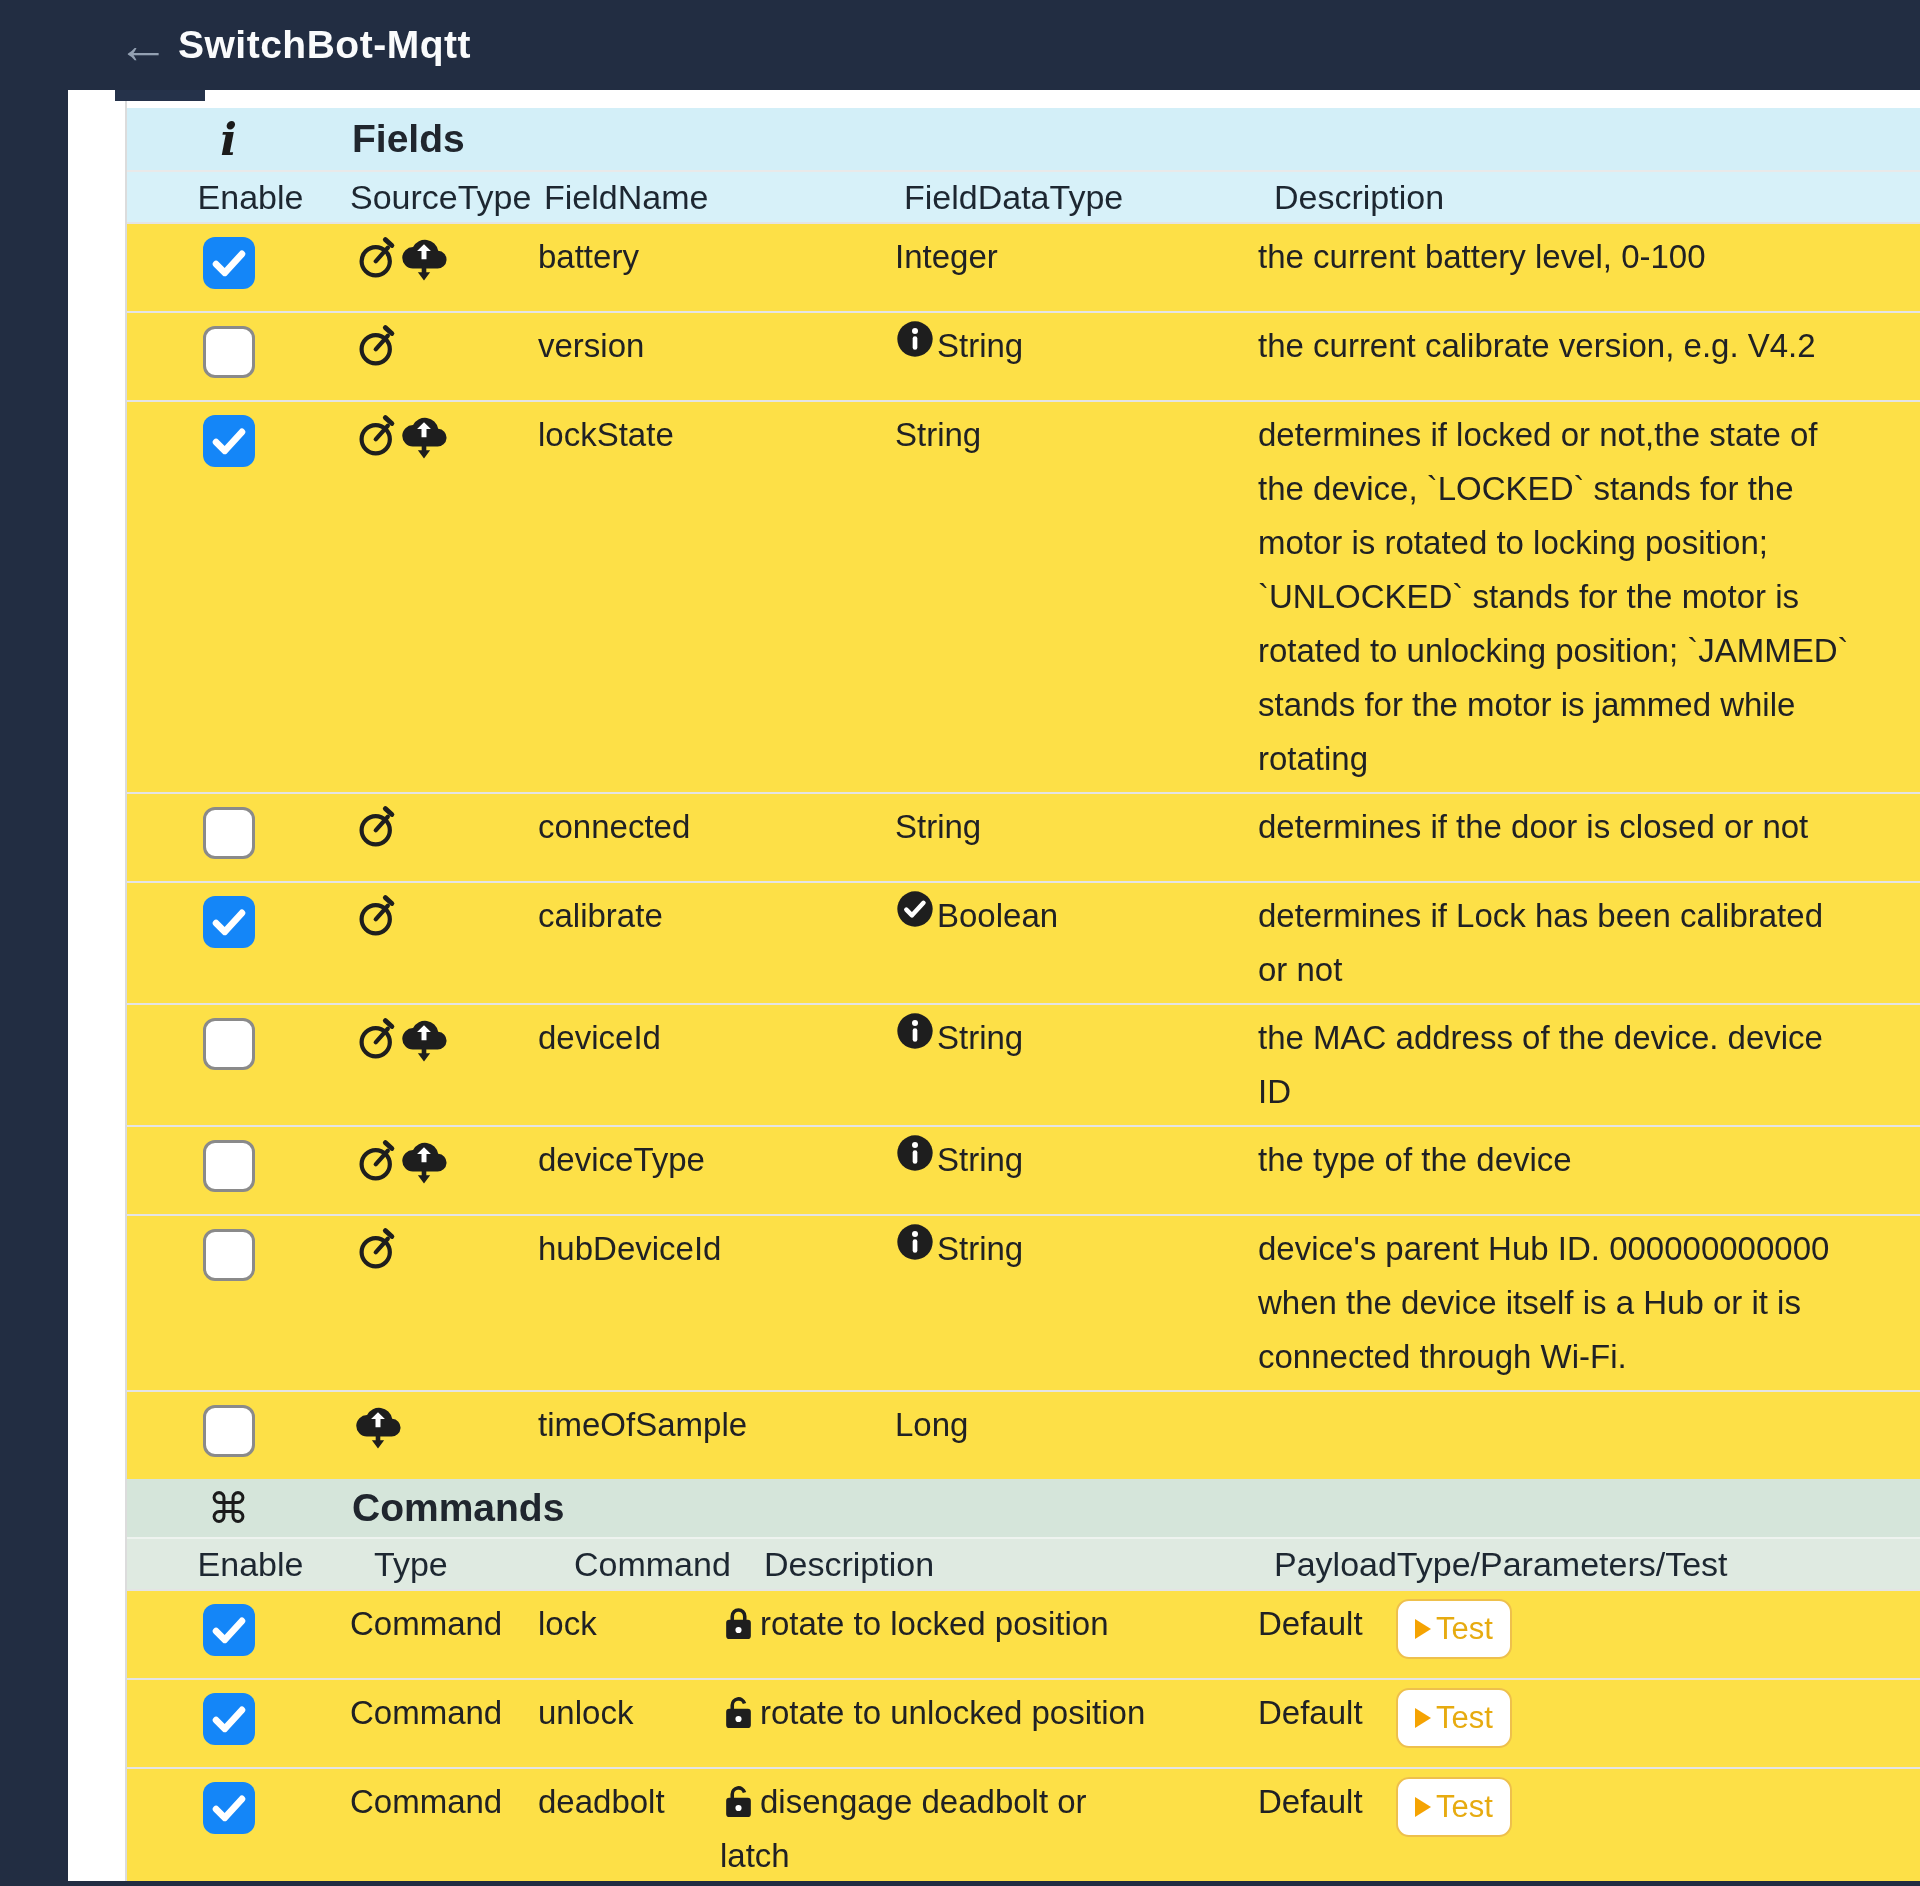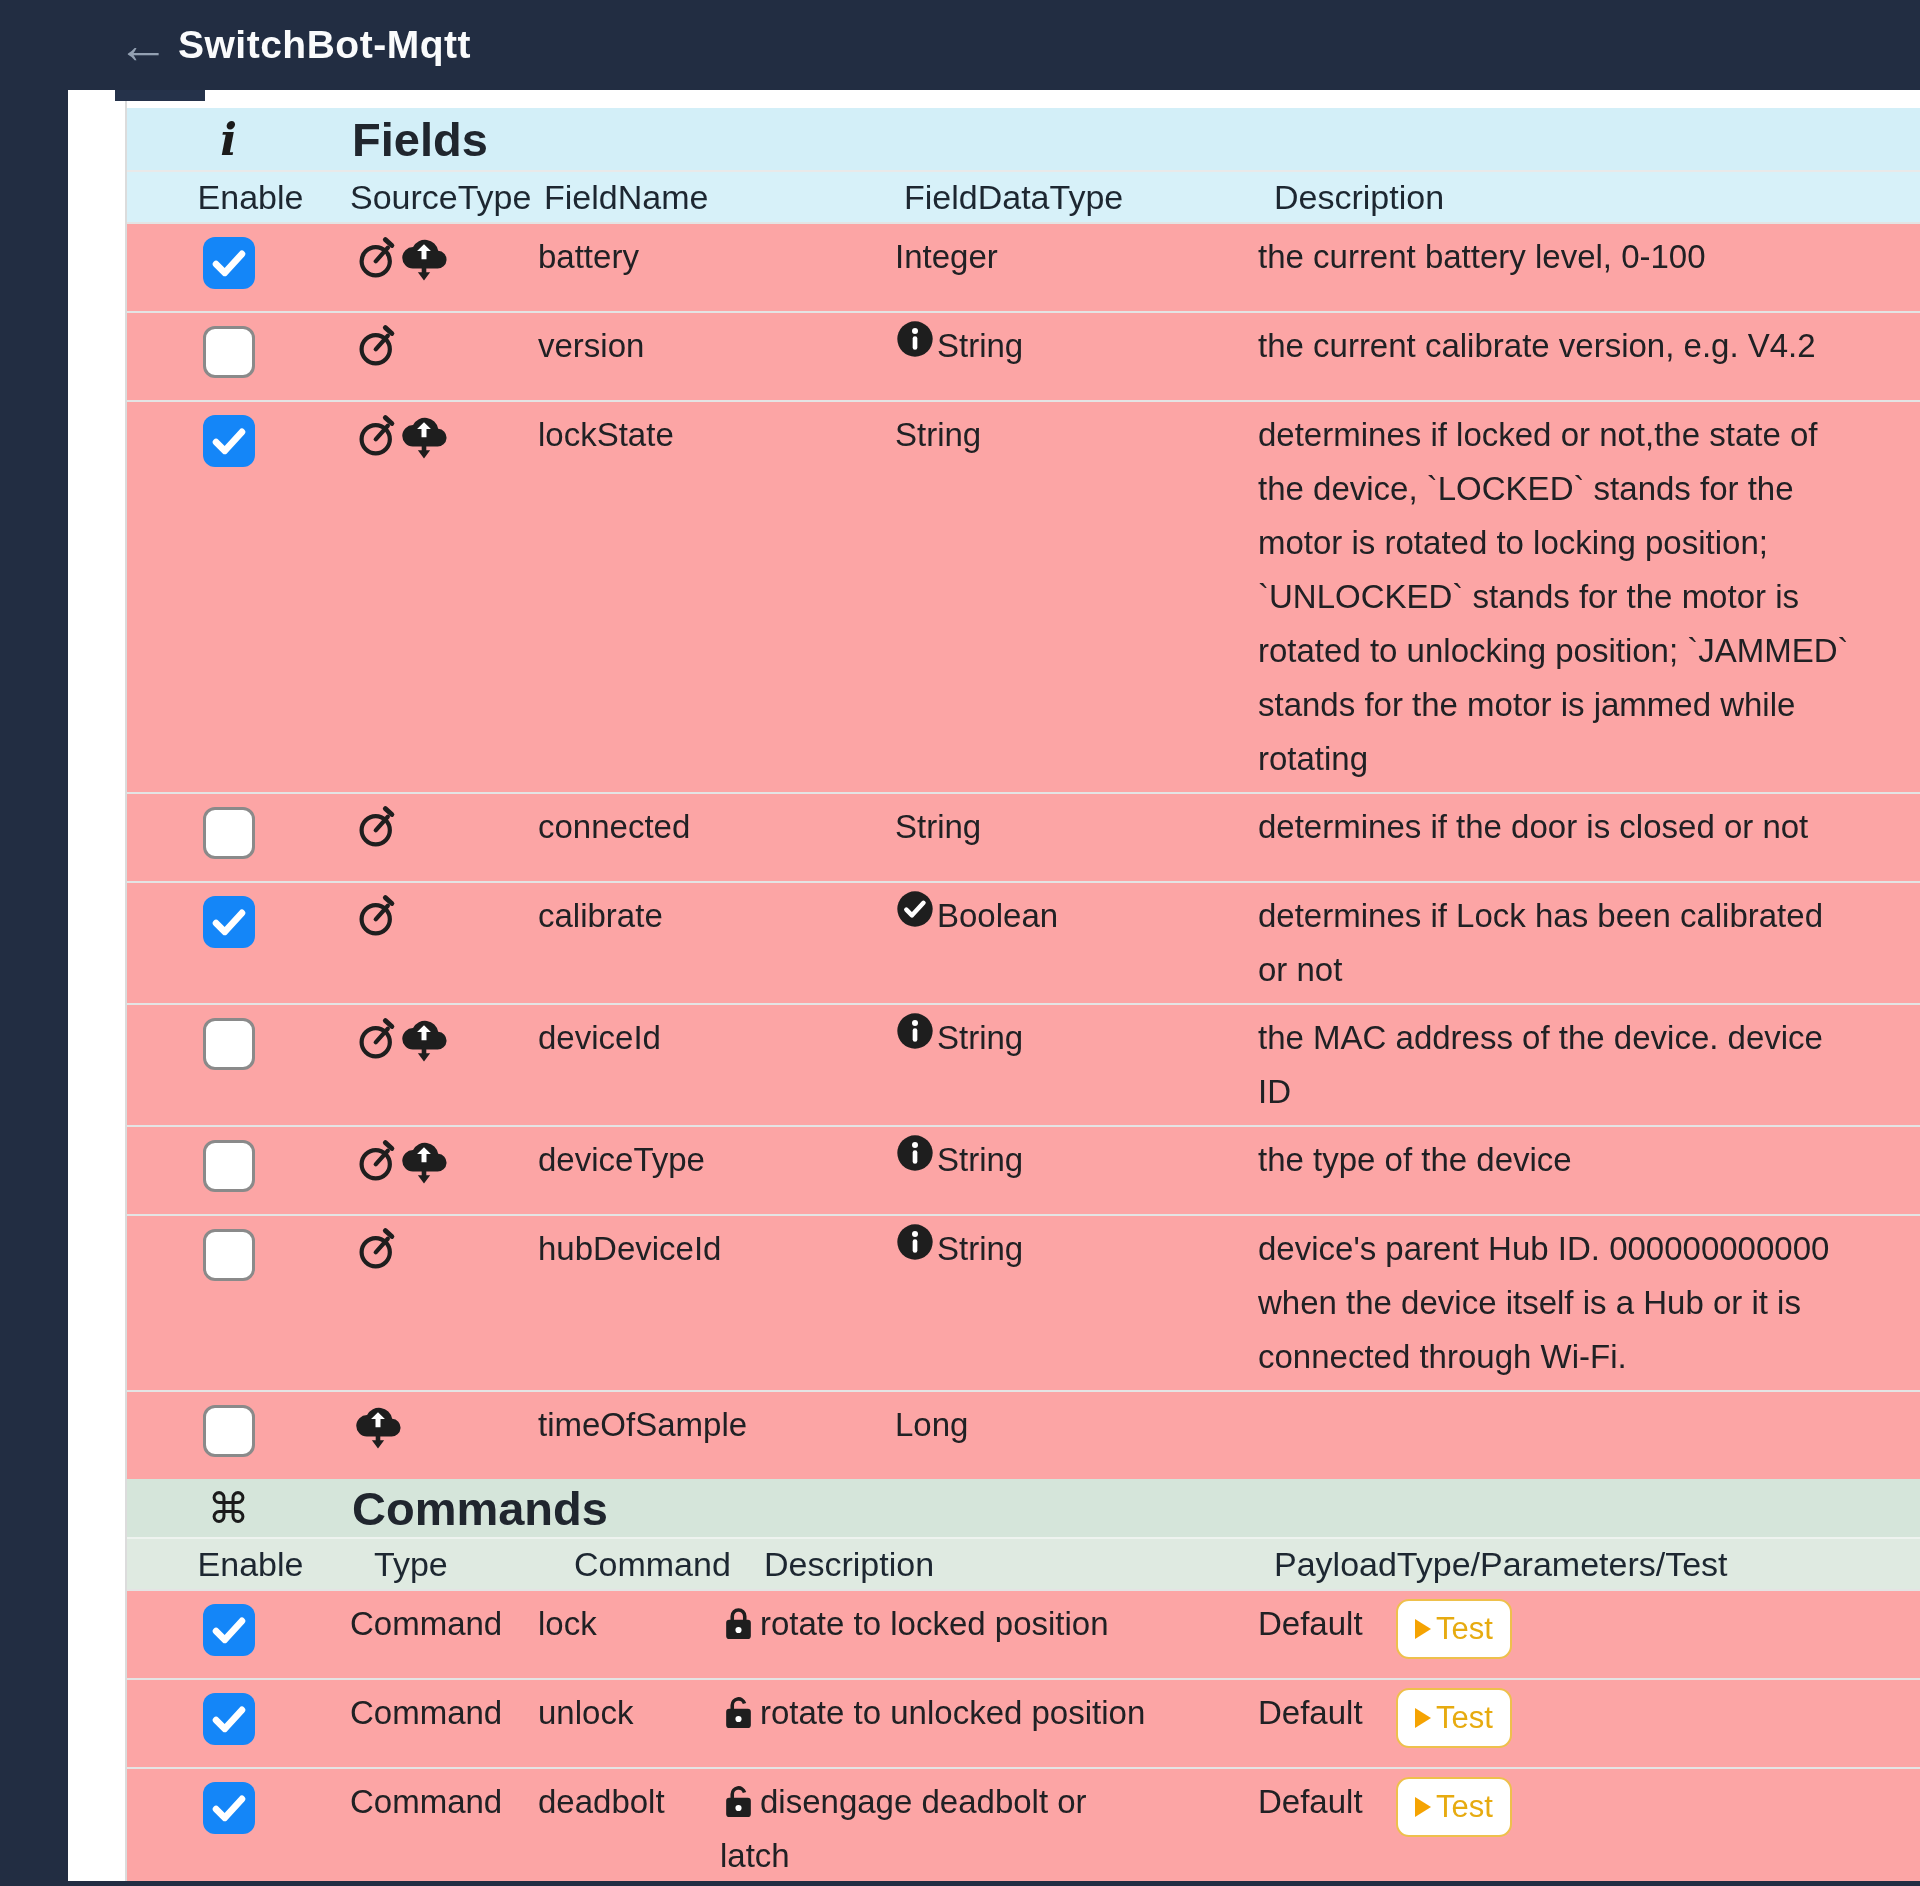--- a/index.html
+++ b/index.html
@@ -25,21 +25,21 @@
   .notch{position:absolute;top:0;left:47px;width:90px;height:11px;background:#25324a;}
   .webview{margin-left:57px;border-left:2px solid #dcdcdc;padding-top:18px;min-height:100%;}
 
   
   .sec{display:flex;align-items:center;height:62px;}
   .sec.blue{background:var(--fields-header-bg);}
   .sec.green{background:var(--commands-header-bg);height:58px;}
   .sec-icon{width:203px;text-align:center;font-size:40px;color:#1b1b1b;}
   .info-italic{font-family:"DejaVu Serif",serif;font-style:italic;font-weight:700;font-size:44px;}
   .cmd-glyph{font-size:42px;font-weight:400;}
-  .sec-label{padding-left:22px;font-weight:700;font-size:47px;color:#20262e;}
+  .sec-label{padding-left:22px;font-weight:700;font-size:39px;color:#20262e;}
 
   
   .thead{display:flex;align-items:center;height:52px;font-size:34px;color:#1d2731;}
   .thead.blue{background:var(--fields-subheader-bg);border-top:2px solid #e9e9e9;}
   .thead.green{background:var(--commands-subheader-bg);border-top:2px solid #eef3ef;}
   .thead .h{white-space:nowrap;overflow:visible;padding-left:44px;}
 
   
   .c-en{width:203px;text-align:center;flex-shrink:0;}
   .c-src{width:170px;flex-shrink:0;padding-left:25px;}
@@ -50,21 +50,21 @@
   
   .k-en{width:203px;text-align:center;flex-shrink:0;}
   .k-type{width:200px;flex-shrink:0;padding-left:20px;}
   .k-cmd{width:190px;flex-shrink:0;padding-left:8px;}
   .k-desc{width:510px;flex-shrink:0;padding-right:73px;}
   .k-pay{width:166px;flex-shrink:0;padding-left:28px;}
   .k-test{flex:1 1 auto;}
 
   
   .trow,.krow{display:flex;align-items:flex-start;border-top:2px solid var(--row-divider);
-    background:#fca5a5;font-size:33px;}
+    background:#fde047;font-size:33px;}
   .trow{min-height:66px;padding:6px 0;}
   .krow{min-height:74px;padding:6px 0;}
   .cell{line-height:54px;}
   .c-desc,.k-desc{line-height:54px;}
 
   
   .cb{display:inline-block;width:52px;height:52px;border-radius:12px;margin-top:7px;cursor:pointer;position:relative;}
   .cb.unchecked{background:#fff;border:3px solid var(--checkbox-border);}
   .cb.checked{background:var(--checkbox-checked);}
   .cb .tick{display:none;position:absolute;left:5px;top:5px;width:42px;height:42px;}

